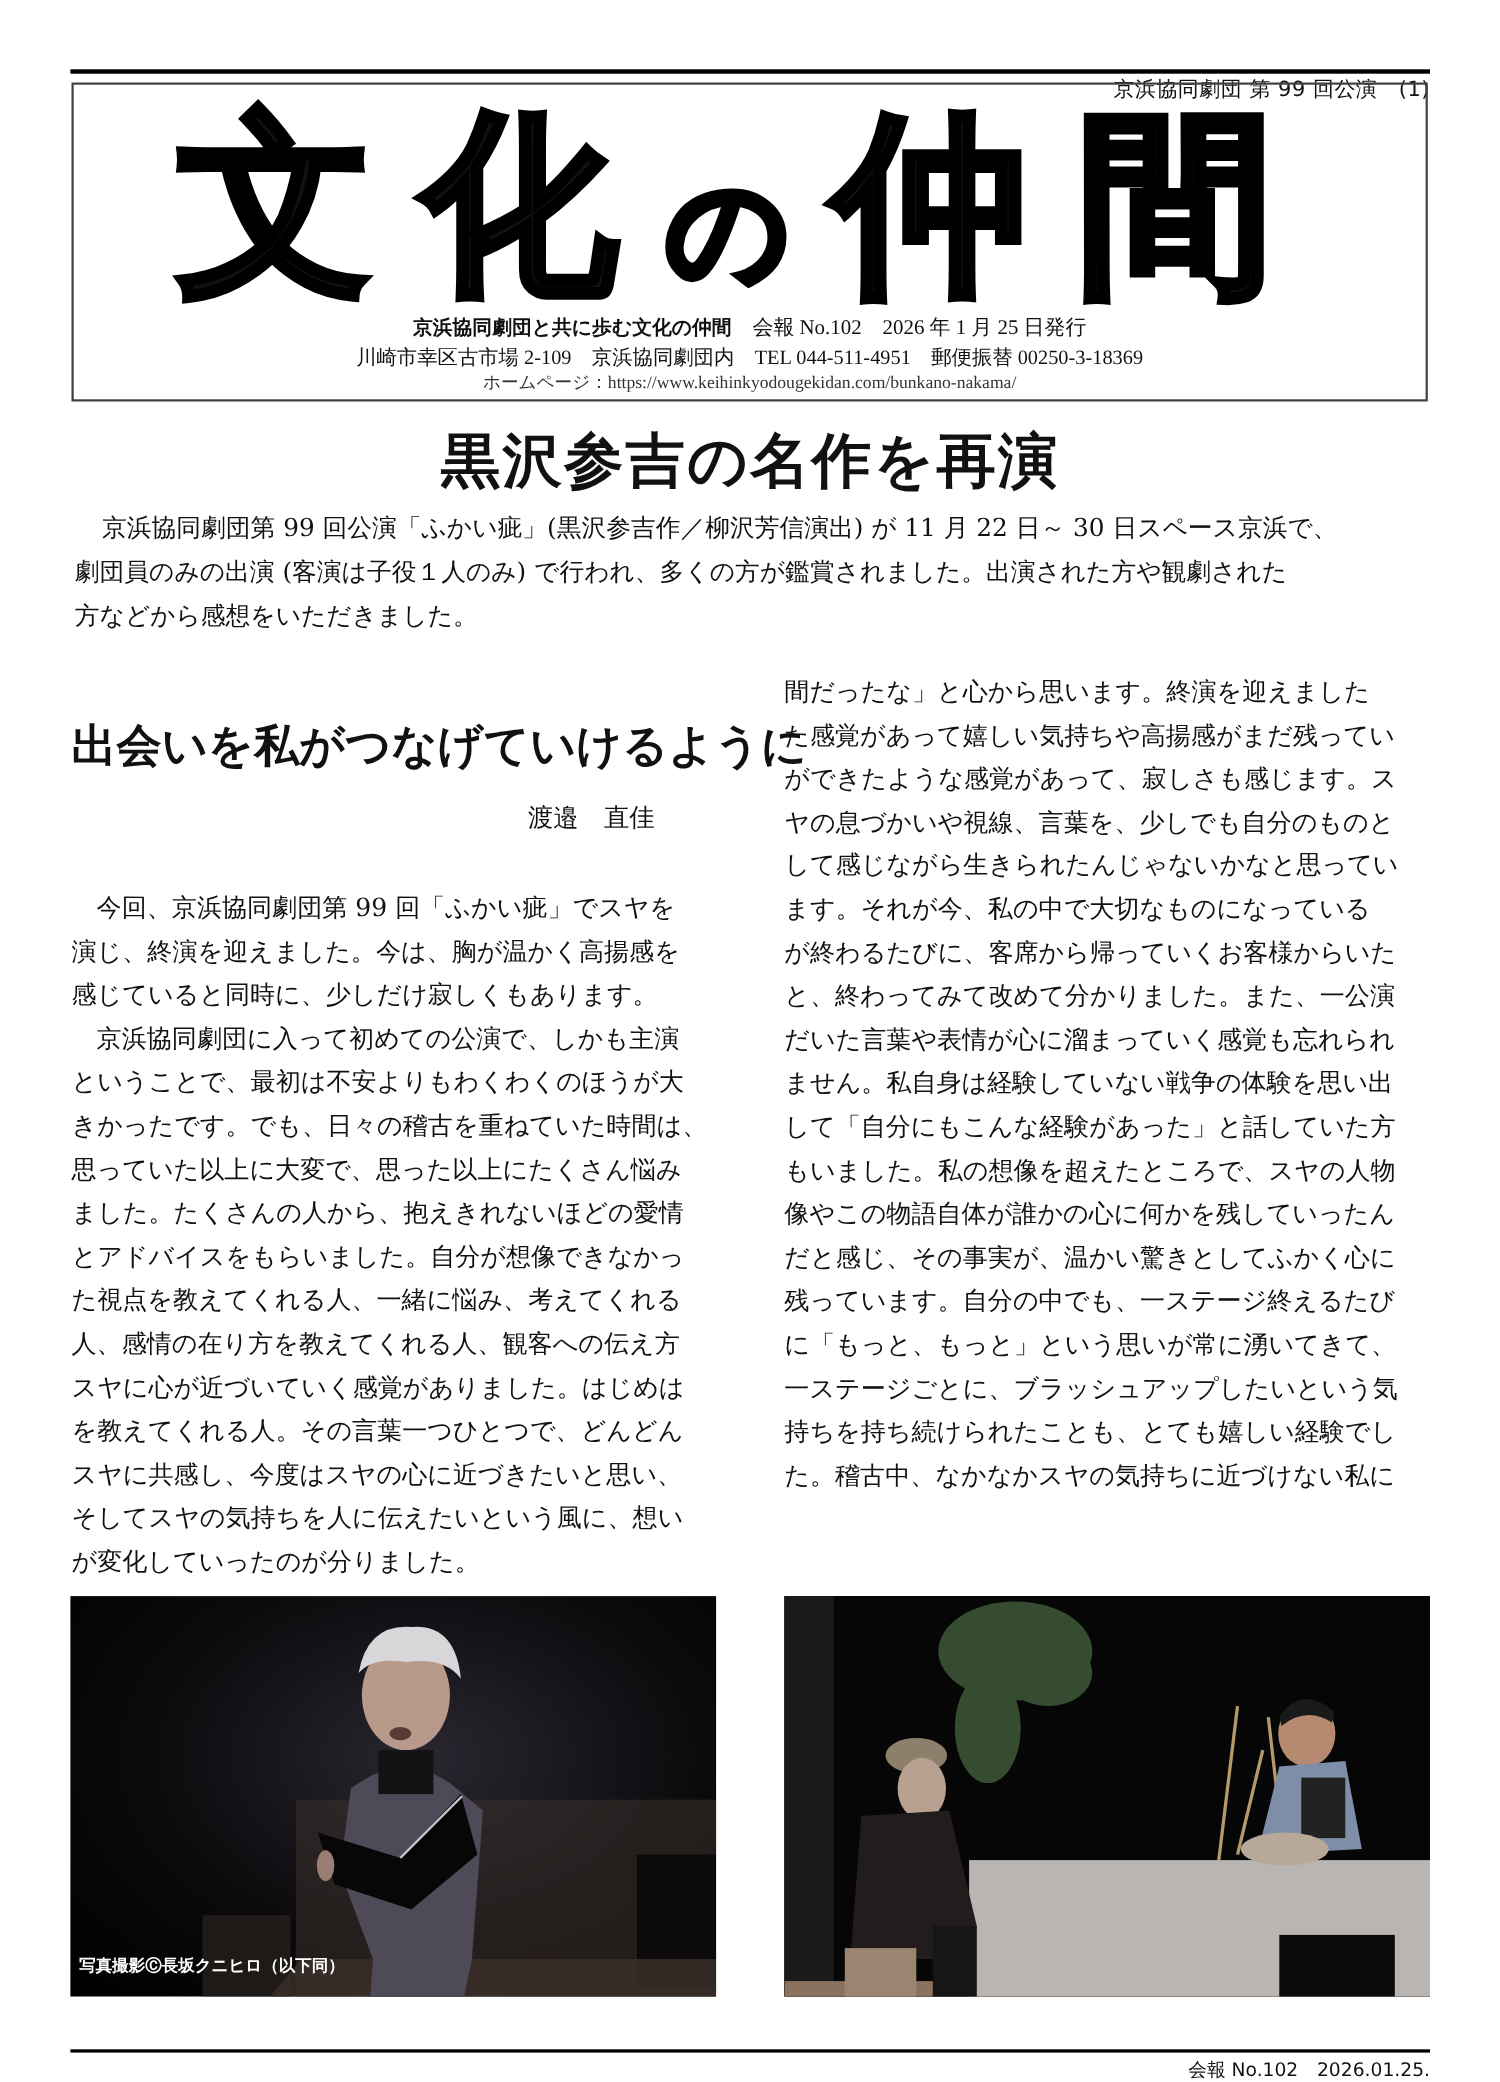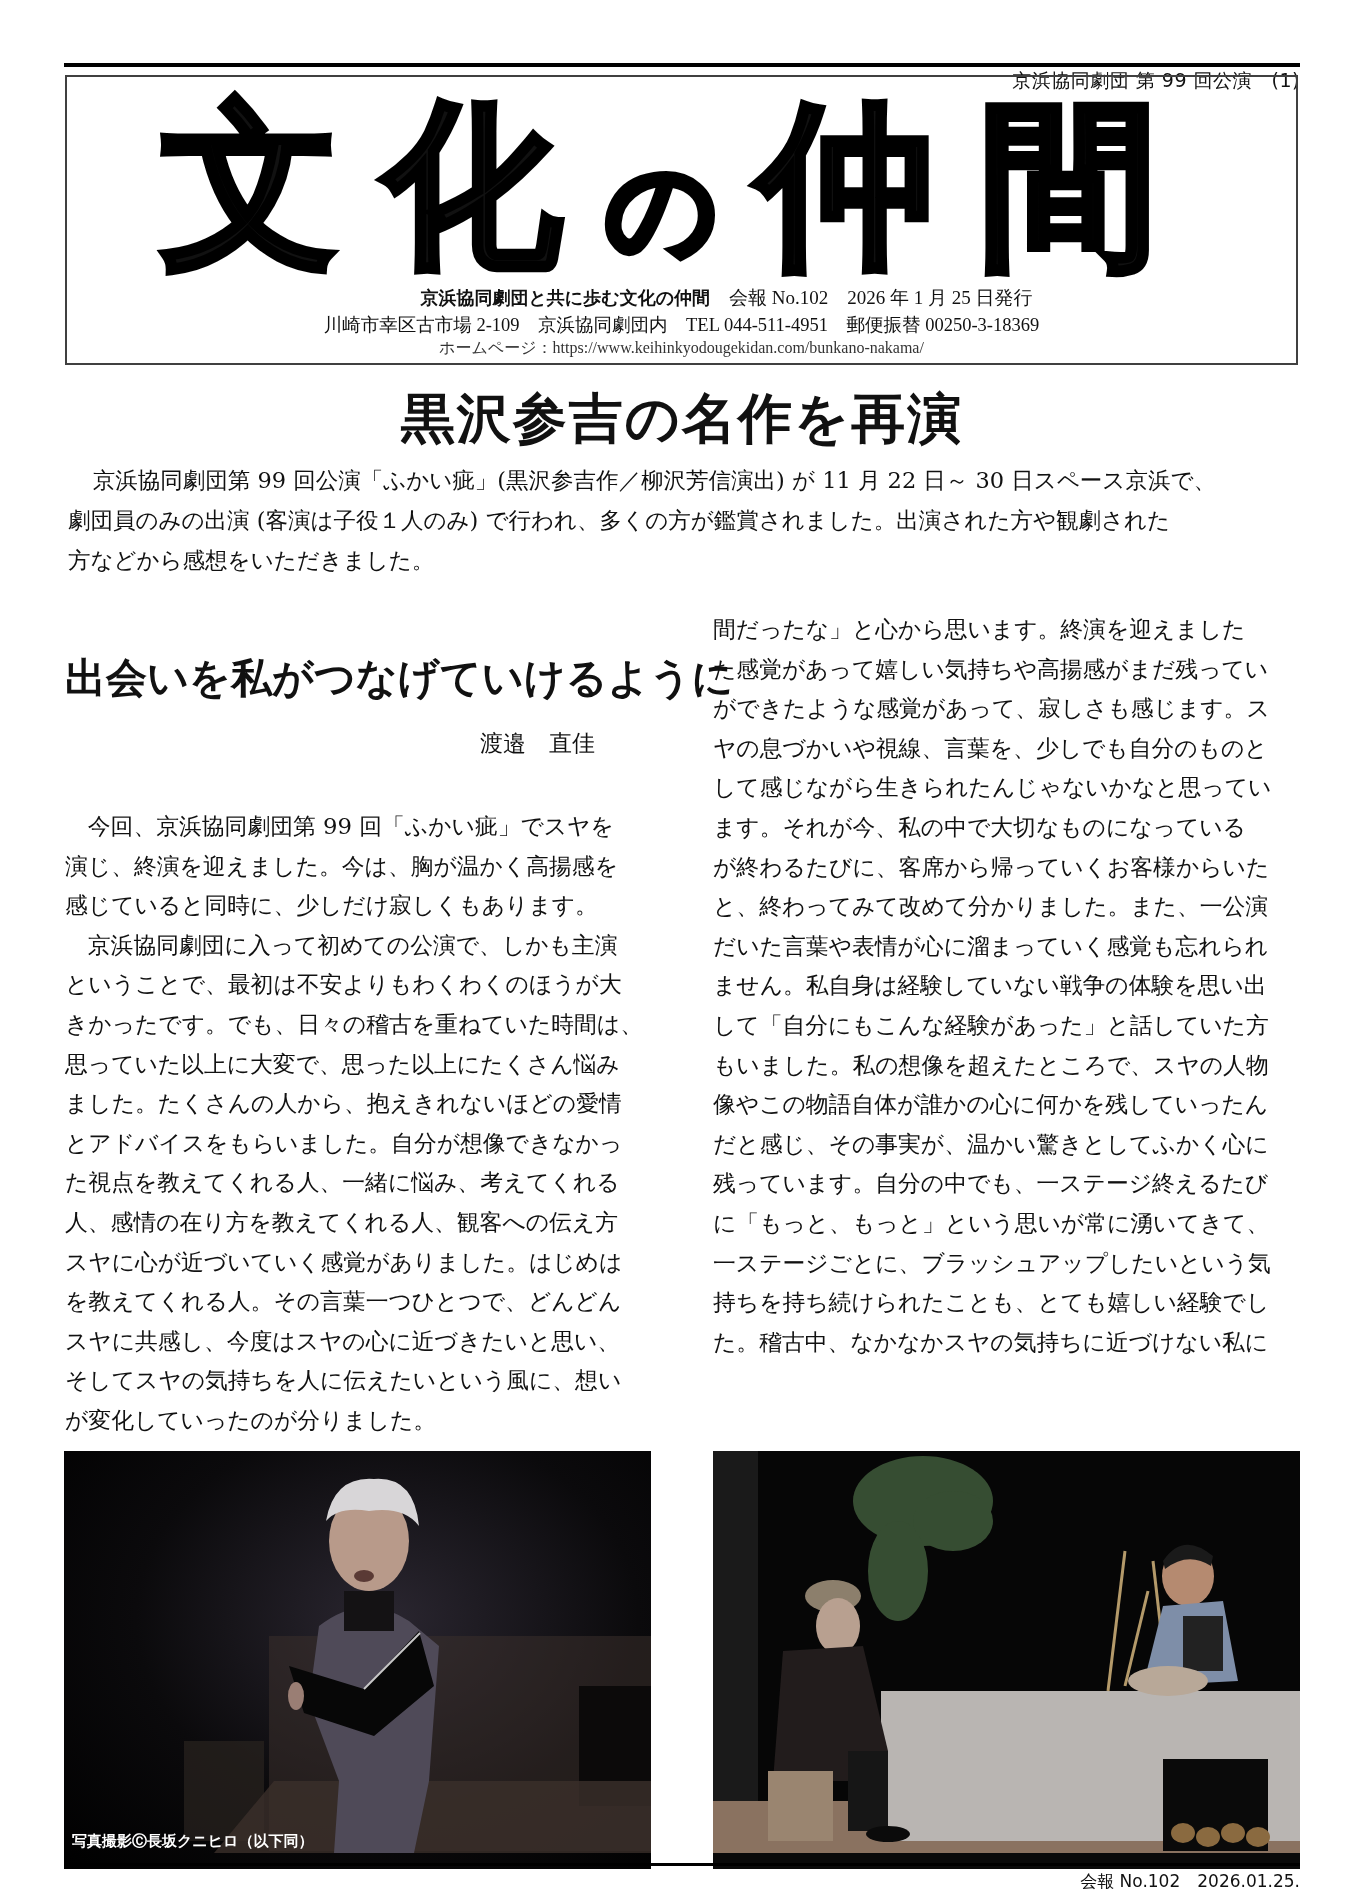--- a/index.html
+++ b/index.html
@@ -8,36 +8,36 @@
   .abs { position:absolute; }
   .top-label { right:64px; top:34px; font-family:"DejaVu Sans","Liberation Sans",sans-serif;
                font-size:19px; letter-spacing:0.5px; white-space:pre;margin-top:34px; }
   .top-rule { left:64px; top:63px; width:1236px; height:4px; background:#000; }
   .masthead-box { left:65px; top:75px; width:1233px; height:290px; border:2px solid #404040; box-sizing:border-box; }
   .masthead-title { left:0; top:8px; width:100%; text-align:center; font-family:"DejaVu Serif",serif;
                     font-weight:900; font-size:178px; line-height:200px; letter-spacing:44px;
                     -webkit-text-stroke:6px #000; white-space:nowrap; }
   .masthead-title .no { font-size:110px; letter-spacing:40px; }
   .mh-line { left:0; width:100%; text-align:center; white-space:pre; font-family:"Liberation Serif",serif; }
-  .mh-1 { top:208px; font-size:19px;margin-left:45px; }
+  .mh-1 { top:208px; font-size:19px; }
   .mh-1 .strong { font-weight:bold; font-family:"DejaVu Sans",sans-serif; font-size:18px; }
   .mh-2 { top:235px; font-size:18.5px; }
   .mh-3 { top:261px; font-size:16px; color:#333; }
   .headline { left:0; width:1364px; top:378px; text-align:center; font-weight:bold;
               font-size:54px; line-height:80px; letter-spacing:2px; font-family:"DejaVu Serif",serif; }
   .intro { left:68px; width:1232px; top:460px; font-size:22.5px; line-height:40px; }
   .col-left { left:65px; width:590px; }
   .col-right { left:713px; width:590px; }
   .article-title { top:648px; font-size:41px; font-weight:bold; letter-spacing:0; line-height:60px; white-space:nowrap; }
   .author { left:480px; top:728px; font-size:23px; font-family:"DejaVu Sans",sans-serif; white-space:pre; }
   .body-text { font-size:22.8px; line-height:39.6px; text-align:justify; }
   .body-text .ln { display:block; white-space:nowrap; }
   .left-body { top:807px; }
   .right-body { top:610px; }
-  .photo { top:1451px; height:418px; overflow:hidden; }
+  .photo { top:1451px; height:364px; overflow:hidden; }
   .photo-left { left:64px; width:587px; background:radial-gradient(ellipse at 55% 40%, #2a2630 0%, #0b0a0c 55%, #000 100%); }
   .photo-right { left:713px; width:587px; background:#0a0a0a; }
   .caption { left:8px; bottom:18px; color:#fff; font-family:"DejaVu Sans",sans-serif; font-weight:bold;
              font-size:15px; white-space:pre; }
   .footer-rule { left:64px; top:1863px; width:1236px; height:3px; background:#000; }
   .footer-text { right:64px; top:1870px; font-size:17px; font-family:"DejaVu Sans",sans-serif; white-space:pre; }
 </style>
 </head>
 <body>
 

